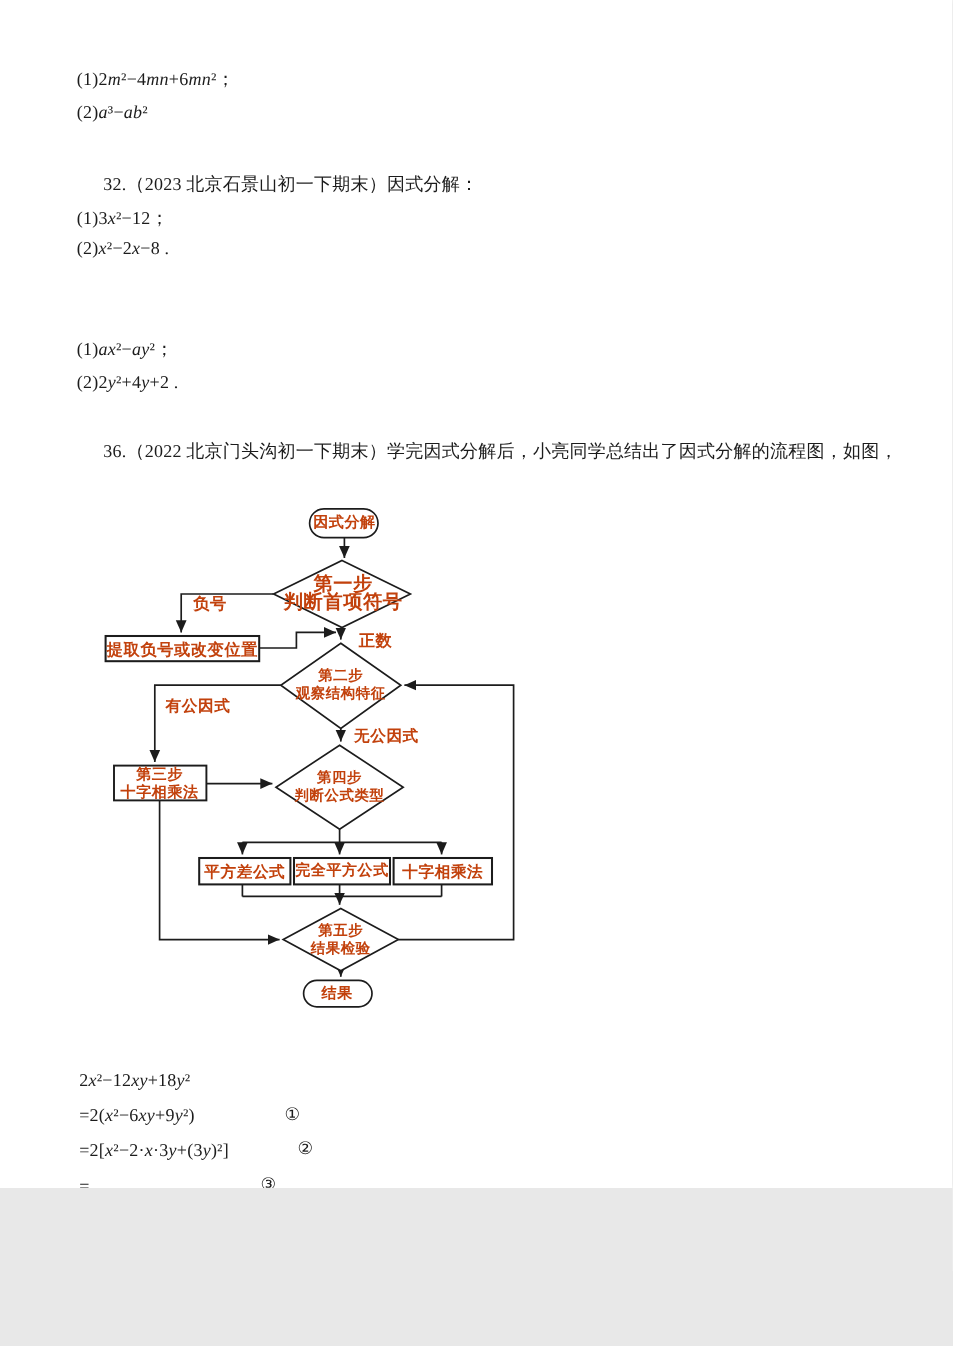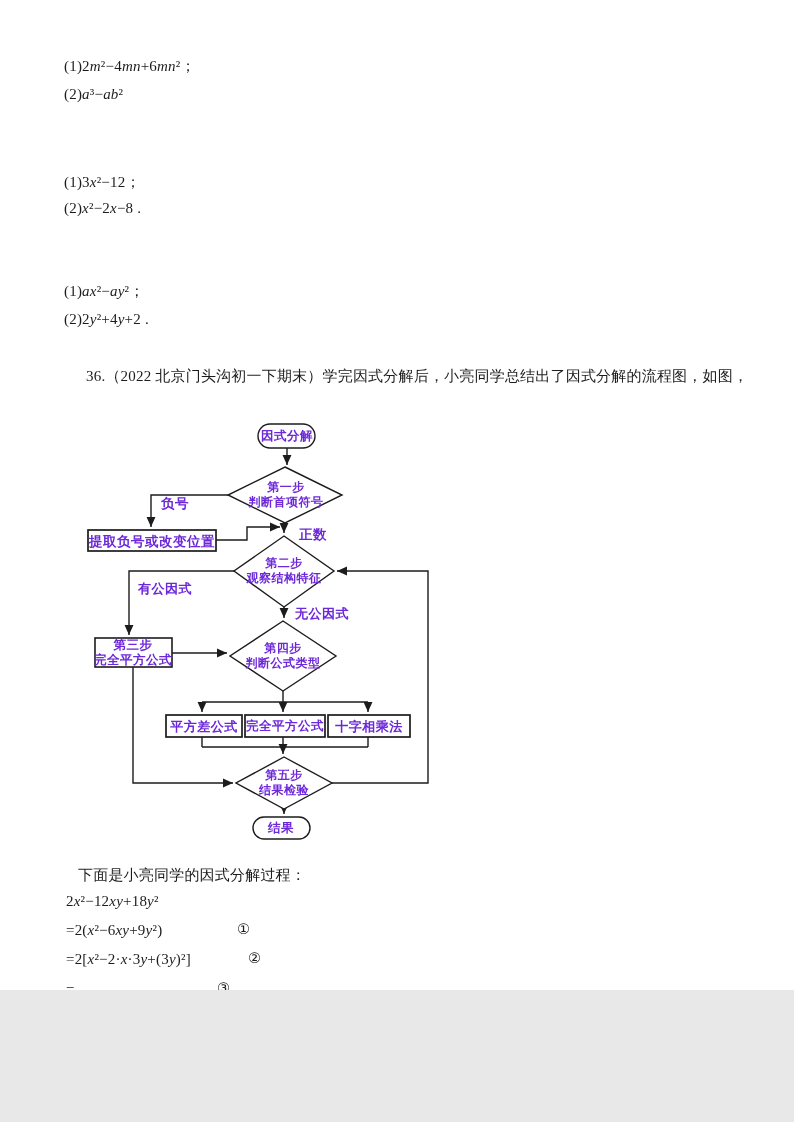--- a/index.html
+++ b/index.html
@@ -6,33 +6,34 @@
   .page{
     position:relative;width:794px;height:990px;margin:0 auto;background:#ffffff;
     font-family:"Liberation Serif","DejaVu Serif",serif;color:#1c1c1c;overflow:hidden;
     box-shadow:0 0 4px rgba(0,0,0,.25);
   }
   .tline{position:absolute;font-size:15px;white-space:nowrap;letter-spacing:.2px;}
   .math i{font-style:italic;}
   .circ{position:absolute;top:-1px;font-size:14.5px;font-family:"DejaVu Sans",sans-serif;}
   .fl{
     position:absolute;transform:translate(-50%,-50%);
-    font-family:"Liberation Sans","DejaVu Sans",sans-serif;font-weight:600;color:#6d28d9;
+    font-family:"Liberation Sans","DejaVu Sans",sans-serif;font-weight:600;color:#c2410c;
     text-align:center;white-space:pre-line;line-height:15px;letter-spacing:.5px;
   }
   .flow-svg{position:absolute;left:0;top:0;}
   .footer{position:absolute;left:50%;transform:translateX(-50%);top:1093px;font-size:12.5px;letter-spacing:.5px;}
 </style>
 </head>
 <body>
 
 <div class="page">
 
   <div class="tline" style="left:64px;top:57px"><span class="math">(1)2<i>m</i>²−4<i>mn</i>+6<i>mn</i>²；</span></div>
   <div class="tline" style="left:64px;top:86px"><span class="math">(2)<i>a</i>³−<i>ab</i>²</span></div>
+  <div class="tline" style="left:86px;top:144px"><span class="math">32.（2023 北京石景山初一下期末）因式分解：</span></div>
   <div class="tline" style="left:64px;top:173px"><span class="math">(1)3<i>x</i>²−12；</span></div>
   <div class="tline" style="left:64px;top:200px"><span class="math">(2)<i>x</i>²−2<i>x</i>−8 .</span></div>
   <div class="tline" style="left:64px;top:282px"><span class="math">(1)<i>ax</i>²−<i>ay</i>²；</span></div>
   <div class="tline" style="left:64px;top:311px"><span class="math">(2)2<i>y</i>²+4<i>y</i>+2 .</span></div>
   <div class="tline" style="left:86px;top:367px"><span class="math">36.（2022 北京门头沟初一下期末）学完因式分解后，小亮同学总结出了因式分解的流程图，如图，</span></div>
 
   <svg class="flow-svg" width="794" height="1122" viewBox="0 0 794 1122">
     <defs>
       <marker id="arr" viewBox="0 0 10 10" refX="9" refY="5" markerWidth="8" markerHeight="8" orient="auto-start-reverse">
         <path d="M0,1 L9,5 L0,9 Z" fill="#1c1c1c"></path>
@@ -65,41 +66,40 @@
       <polygon points="283,621 336,656 283,691 230,656" fill="#fff"></polygon>
       <rect x="166" y="715" width="76" height="22" fill="#fff" stroke-width="1.7"></rect>
       <rect x="245" y="715" width="80" height="22" fill="#fff" stroke-width="1.7"></rect>
       <rect x="328" y="715" width="82" height="22" fill="#fff" stroke-width="1.7"></rect>
       <polygon points="284,757 332,783 284,809 236,783" fill="#fff"></polygon>
       <rect x="253" y="817" width="57" height="22" rx="11" ry="11" fill="#fff"></rect>
     </g>
   </svg>
 
   <div class="fl" style="left:287px;top:436px;font-size:12.5px">因式分解</div>
-  <div class="fl" style="left:286px;top:495px;font-size:12px">第一步
+  <div class="fl" style="left:286px;top:495px;font-size:16px">第一步
 判断首项符号</div>
   <div class="fl" style="left:175px;top:503px;font-size:13.5px">负号</div>
   <div class="fl" style="left:152px;top:541px;font-size:13.5px">提取负号或改变位置</div>
   <div class="fl" style="left:313px;top:534px;font-size:13.5px">正数</div>
   <div class="fl" style="left:284px;top:571px;font-size:12px">第二步
 观察结构特征</div>
   <div class="fl" style="left:165px;top:588px;font-size:13px">有公因式</div>
   <div class="fl" style="left:322px;top:613px;font-size:13px">无公因式</div>
   <div class="fl" style="left:133px;top:653px;font-size:12.5px">第三步
-完全平方公式</div>
+十字相乘法</div>
   <div class="fl" style="left:283px;top:656px;font-size:12px">第四步
 判断公式类型</div>
   <div class="fl" style="left:204px;top:726px;font-size:13px">平方差公式</div>
   <div class="fl" style="left:285px;top:726px;font-size:12.5px">完全平方公式</div>
   <div class="fl" style="left:369px;top:726px;font-size:13px">十字相乘法</div>
   <div class="fl" style="left:284px;top:783px;font-size:12px">第五步
 结果检验</div>
   <div class="fl" style="left:281px;top:828px;font-size:12.5px">结果</div>
 
-  <div class="tline" style="left:78px;top:866px"><span class="math">下面是小亮同学的因式分解过程：</span></div>
   <div class="tline" style="left:66px;top:893px"><span class="math">2<i>x</i>²−12<i>xy</i>+18<i>y</i>²</span></div>
   <div class="tline" style="left:66px;top:922px">
     <span class="math">=2(<i>x</i>²−6<i>xy</i>+9<i>y</i>²)</span>
     <span class="circ" style="left:171px">①</span>
   </div>
   <div class="tline" style="left:66px;top:951px">
     <span class="math">=2[<i>x</i>²−2·<i>x</i>·3<i>y</i>+(3<i>y</i>)²]</span>
     <span class="circ" style="left:182px">②</span>
   </div>
   <div class="tline" style="left:66px;top:981px">

